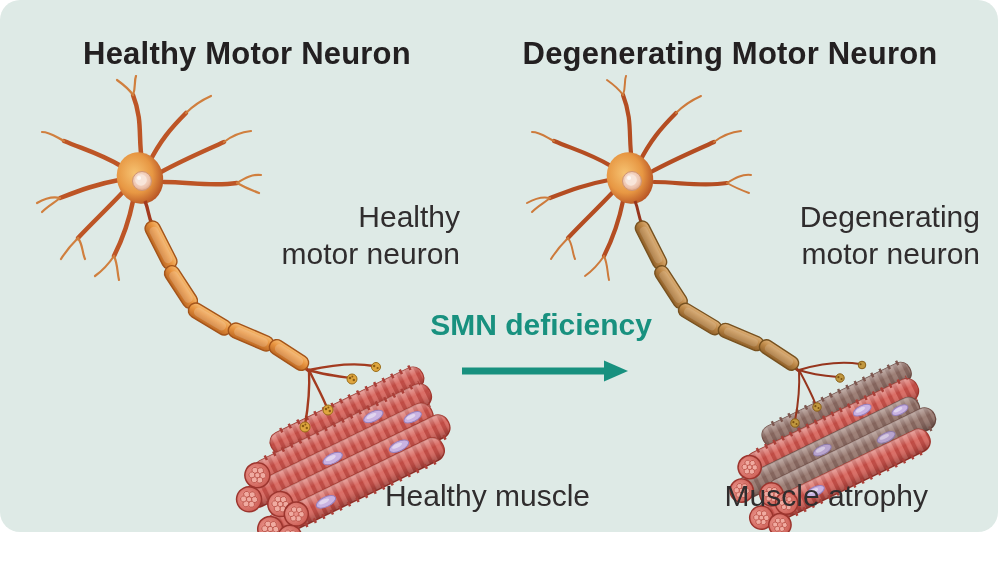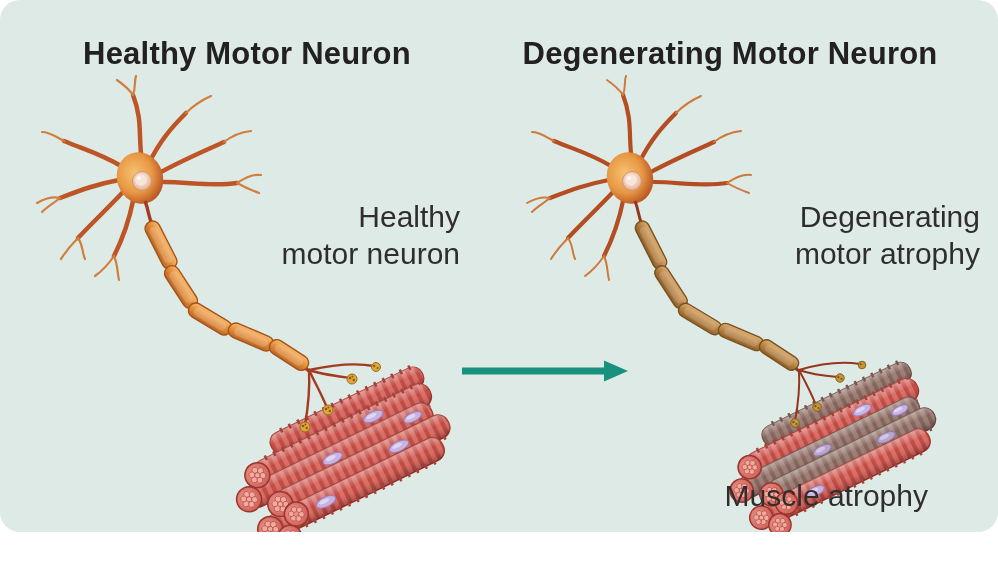--- a/index.html
+++ b/index.html
@@ -506,25 +506,27 @@
             </g>
           <g transform="translate(342,290)">
               <circle r="3.8" fill="#c1983f" stroke="#8a5f18"></circle>
               <circle cx="-1.4" cy="-0.8" r="1" fill="#7c5212"></circle>
             </g>
         </g>
       </g>
     </g>
   </svg>
 
+  <div class="smn-label">SMN deficiency</div>
   <svg class="arrow-svg" viewBox="0 0 180 28" aria-hidden="true">
     <line x1="7" y1="14" x2="151" y2="14" stroke="#18917f" stroke-width="7"></line>
     <polygon points="149,3.5 173,14 149,24.5" fill="#18917f"></polygon>
   </svg>
 
   <div class="diagram-label neuron-label-left">Healthy
 motor neuron</div>
   <div class="diagram-label neuron-label-right">Degenerating
-motor atrophy</div>
-
+motor neuron</div>
+
+  <div class="diagram-label muscle-label-left">Healthy muscle</div>
   <div class="diagram-label muscle-label-right">Muscle atrophy</div>
 
 </div>
 
 </body></html>

